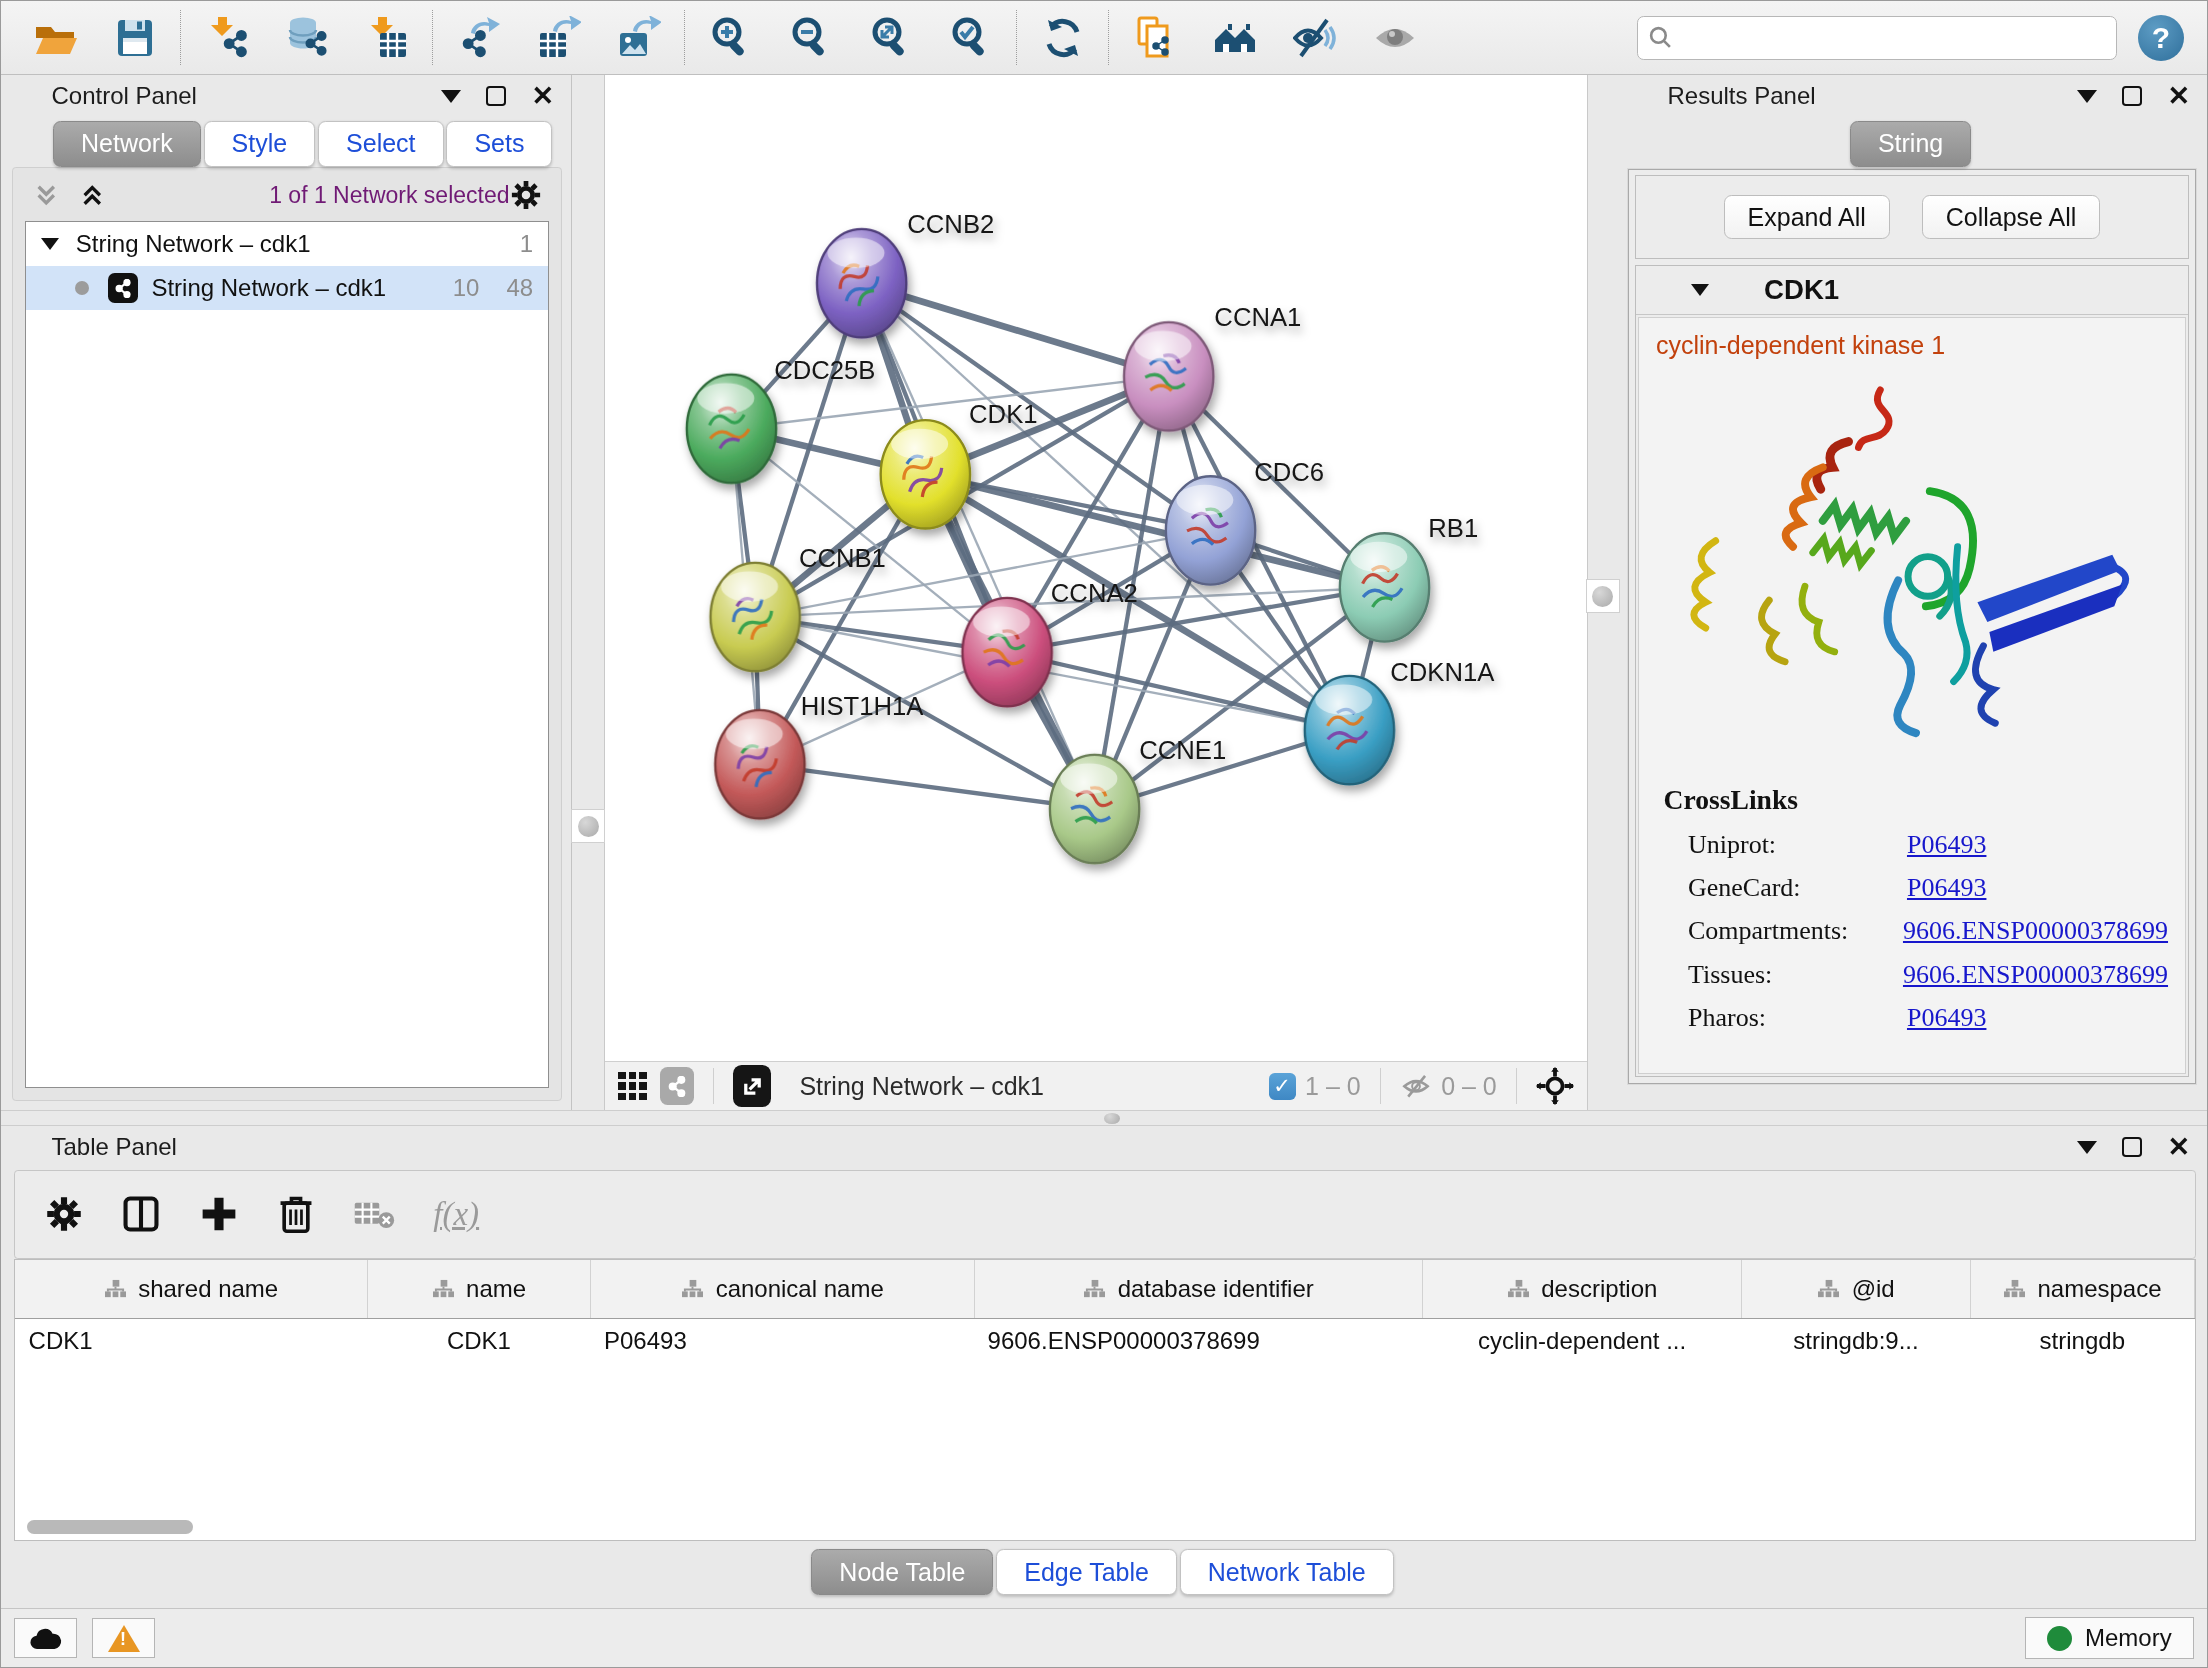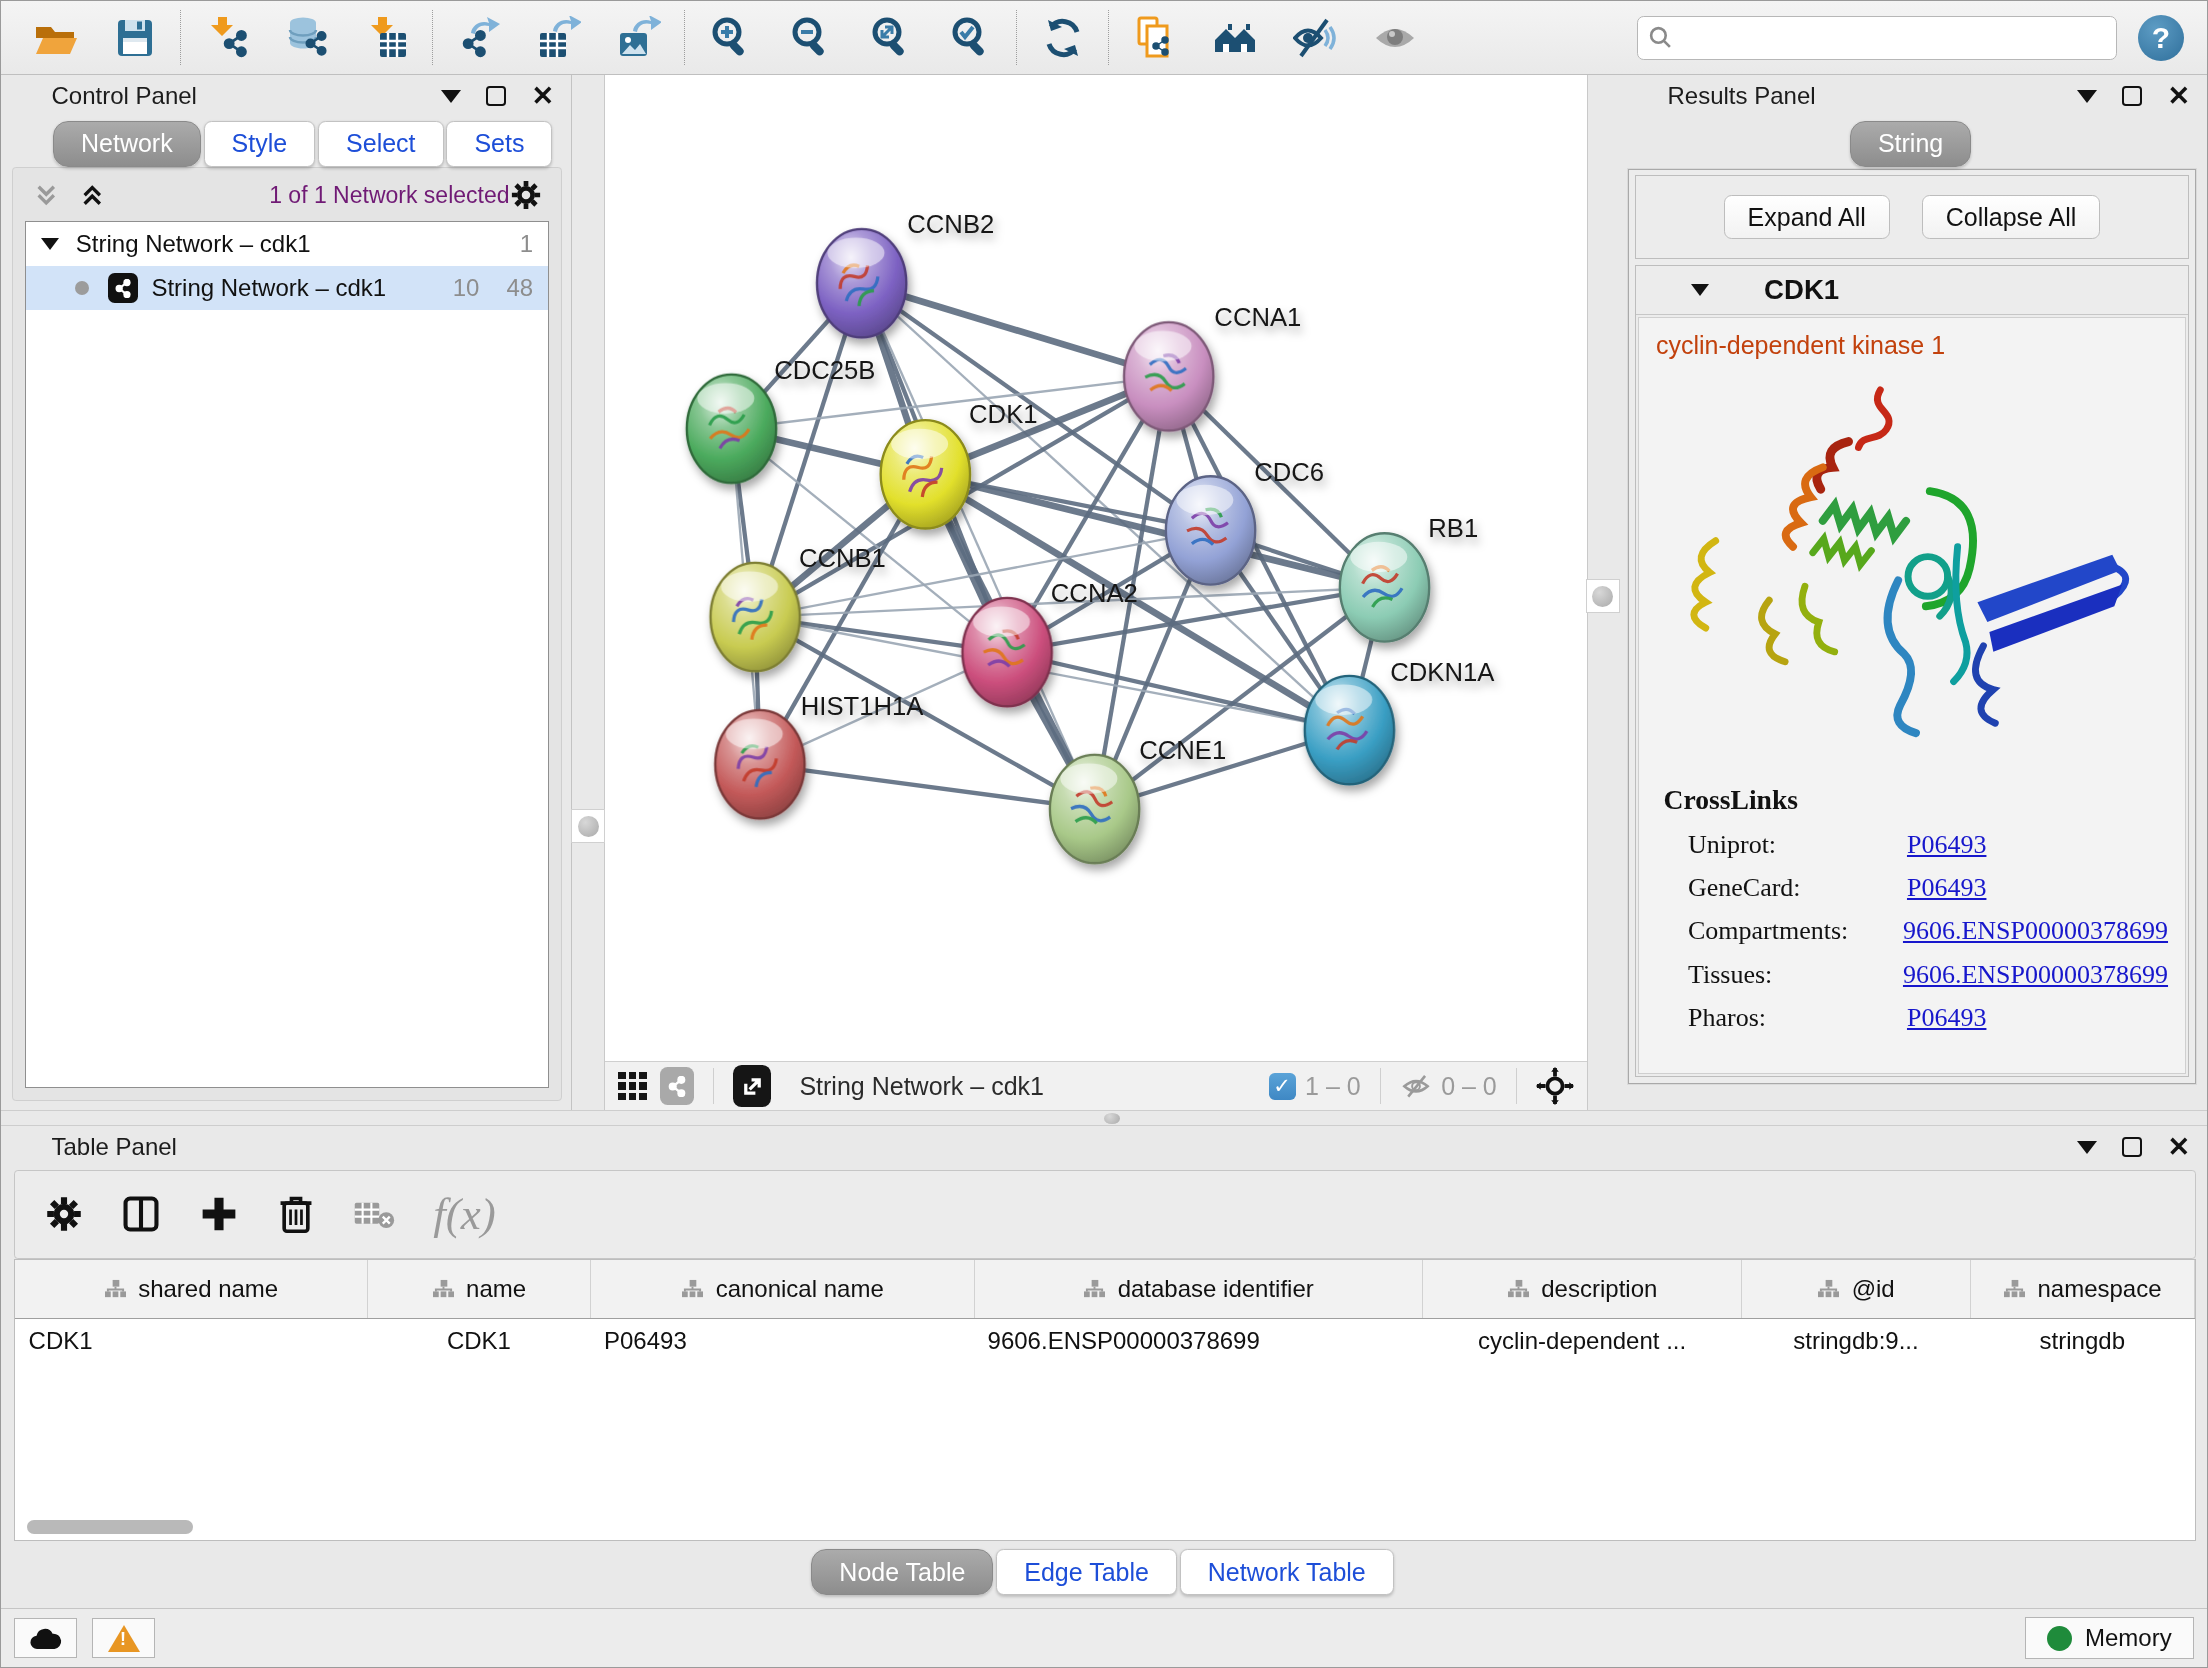--- a/index.html
+++ b/index.html
@@ -38,21 +38,21 @@
   .phead { height:42px; display:flex; align-items:center; padding:0 17px 0 28.5px; }
   .phead .ptitle { font-size:24px; color:#1c1c1c;margin-left:22px; }
   .pbtns { margin-left:auto; display:flex; align-items:center; gap:25px; }
   .pb-caret { width:0; height:0; border-left:10.5px solid transparent; border-right:10.5px solid transparent; border-top:13.3px solid #111; cursor:pointer; }
   .pb-float { width:20px; height:20px; border:2.9px solid #111; border-radius:3.8px; cursor:pointer; }
   .pb-close { font-size:27px; font-weight:bold; color:#111; cursor:pointer; line-height:21px; }
   .tabsrow { display:flex; padding:3.8px 0 0 52px; position:relative; z-index:2; }
   .tab { height:46px; padding:0 27px; background:#fff; border:1px solid #c2c2c2; border-radius:7.6px;
          display:flex; align-items:center; font-size:25px; color:#1d4ed8; margin-right:2.9px;
          box-shadow:0 1.9px 2.9px rgba(0,0,0,.18); cursor:pointer; }
-  .tab.selected { background:linear-gradient(#ababab,#8d8d8d); color:#fff; border-color:#8a8a8a;border-radius:15px; }
+  .tab.selected { background:linear-gradient(#ababab,#8d8d8d); color:#fff; border-color:#8a8a8a; }
   .cp-body { flex:1; background:#e4e4e4; margin:0 9.5px 9.5px 11.4px; border:1px solid #cfcfcf; border-radius:3.8px;
              display:flex; flex-direction:column; min-height:0; padding-top:5.7px; }
   .netbar { height:44px; display:flex; align-items:center; padding:0 19px; }
   .netbar .statustext { flex:1; text-align:right; font-size:23px; color:#701a75; }
   .treebox { flex:1; margin:3.8px 11.4px 11.4px 11.4px; background:#fff; border:1.9px solid #8f8f8f; overflow:hidden; }
   .trow { height:44px; display:flex; align-items:center; font-size:24px; color:#111; padding:0 15px; }
   .trow .count { margin-left:auto; color:#8d8d8d; }
   .trow.net { padding-left:49px; background:#d2e3f8; }
   .trow.net .nums { margin-left:auto; color:#8d8d8d; display:flex; gap:27px; }
   .caret-down { width:0; height:0; border-left:9.5px solid transparent; border-right:9.5px solid transparent;
@@ -106,21 +106,21 @@
   .cl-title { font-size:27.6px; font-weight:bold; color:#111; margin:5.7px 0 9.5px 7.6px; }
   .cl-row { display:flex; font-size:26px; margin:13.3px 0 13.3px 32px; }
   .cl-label { width:219px; color:#111; }
   .cl-link { color:#1717cc; text-decoration:underline; cursor:pointer; }
 
   
   .tpanel { flex:1; background:#e9e9e9; display:flex; flex-direction:column; min-height:0; }
   .tp-toolbar { margin:1.9px 11.4px 0 13.3px; background:#ececec; border:1px solid #c6c6c6; border-radius:3.8px;
                 height:89px; display:flex; align-items:center; gap:38px; padding-left:30px; flex:0 0 89px; }
   .ticon { border:none; background:transparent; cursor:pointer; display:flex; align-items:center; justify-content:center; }
-  .fx { font-family:"Liberation Serif", serif; font-style:italic; font-size:45px; color:#9a9a9a; }
+  .fx { font-family:"Liberation Serif", serif; font-style:italic; font-size:33px; color:#9a9a9a;text-decoration:underline; }
   .tp-tablewrap { margin:0 11.4px 0 13.3px; background:#fff; border:1px solid #bdbdbd; flex:1; position:relative; overflow:hidden; }
   table.datatable { border-collapse:collapse; width:100%; table-layout:fixed; }
   .datatable th { height:59px; background:#f2f2f2; border-right:1px solid #d2d2d2; border-bottom:1.9px solid #9f9f9f;
                   font-weight:normal; font-size:24px; color:#111; }
   .datatable th .thinner { display:flex; align-items:center; justify-content:center; gap:11.4px; overflow:hidden; white-space:nowrap; }
   .datatable td { height:44px; font-size:24px; color:#111; padding:0 13.3px; white-space:nowrap; overflow:hidden; }
   .hscroll { position:absolute; left:11.4px; bottom:5.7px; width:166px; height:14.3px; border-radius:7.6px; background:#b9b9b9; cursor:pointer; }
   .tp-tabs { flex:0 0 59px; display:flex; justify-content:center; align-items:flex-start;margin-top:8px; }
   .tp-tabs .tab { margin-right:2.9px; }
 

